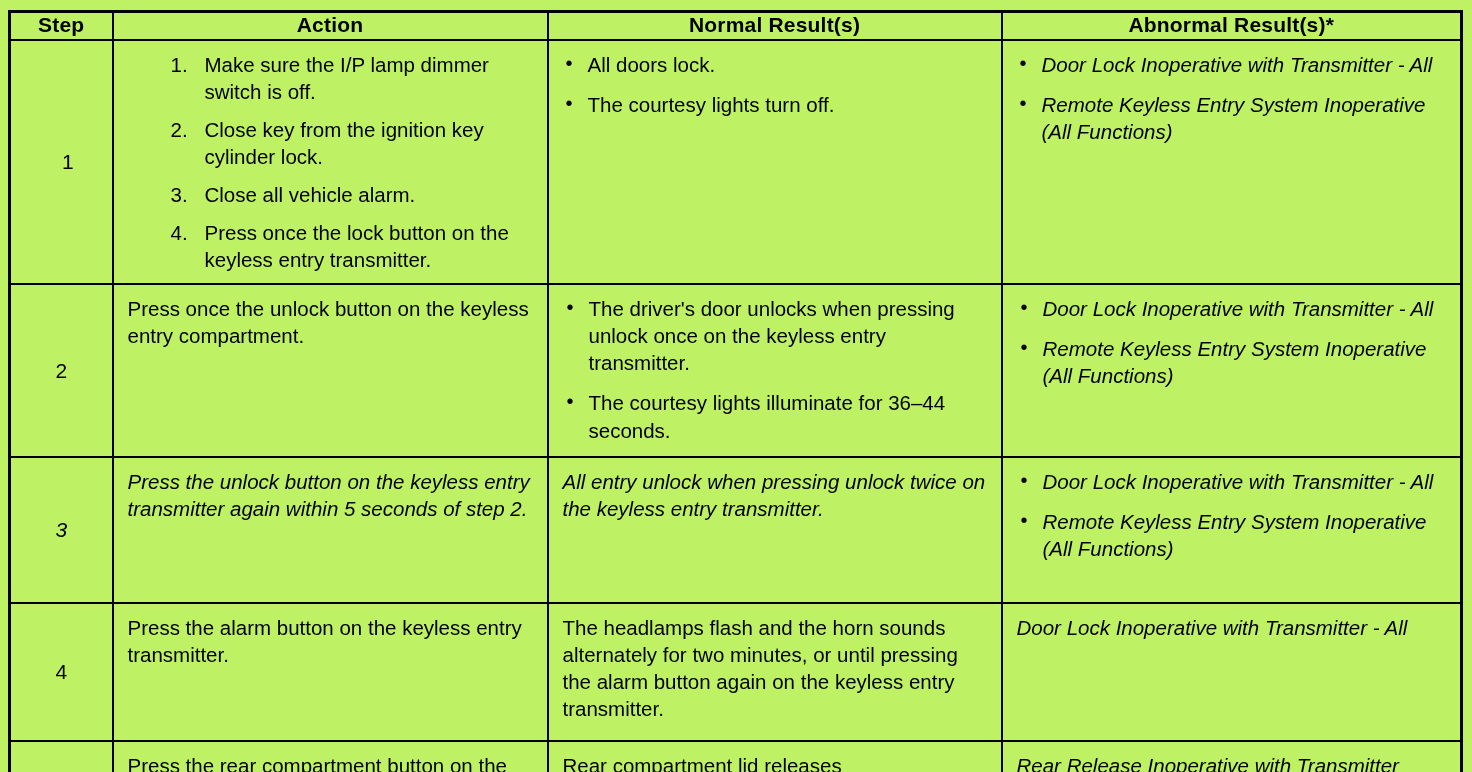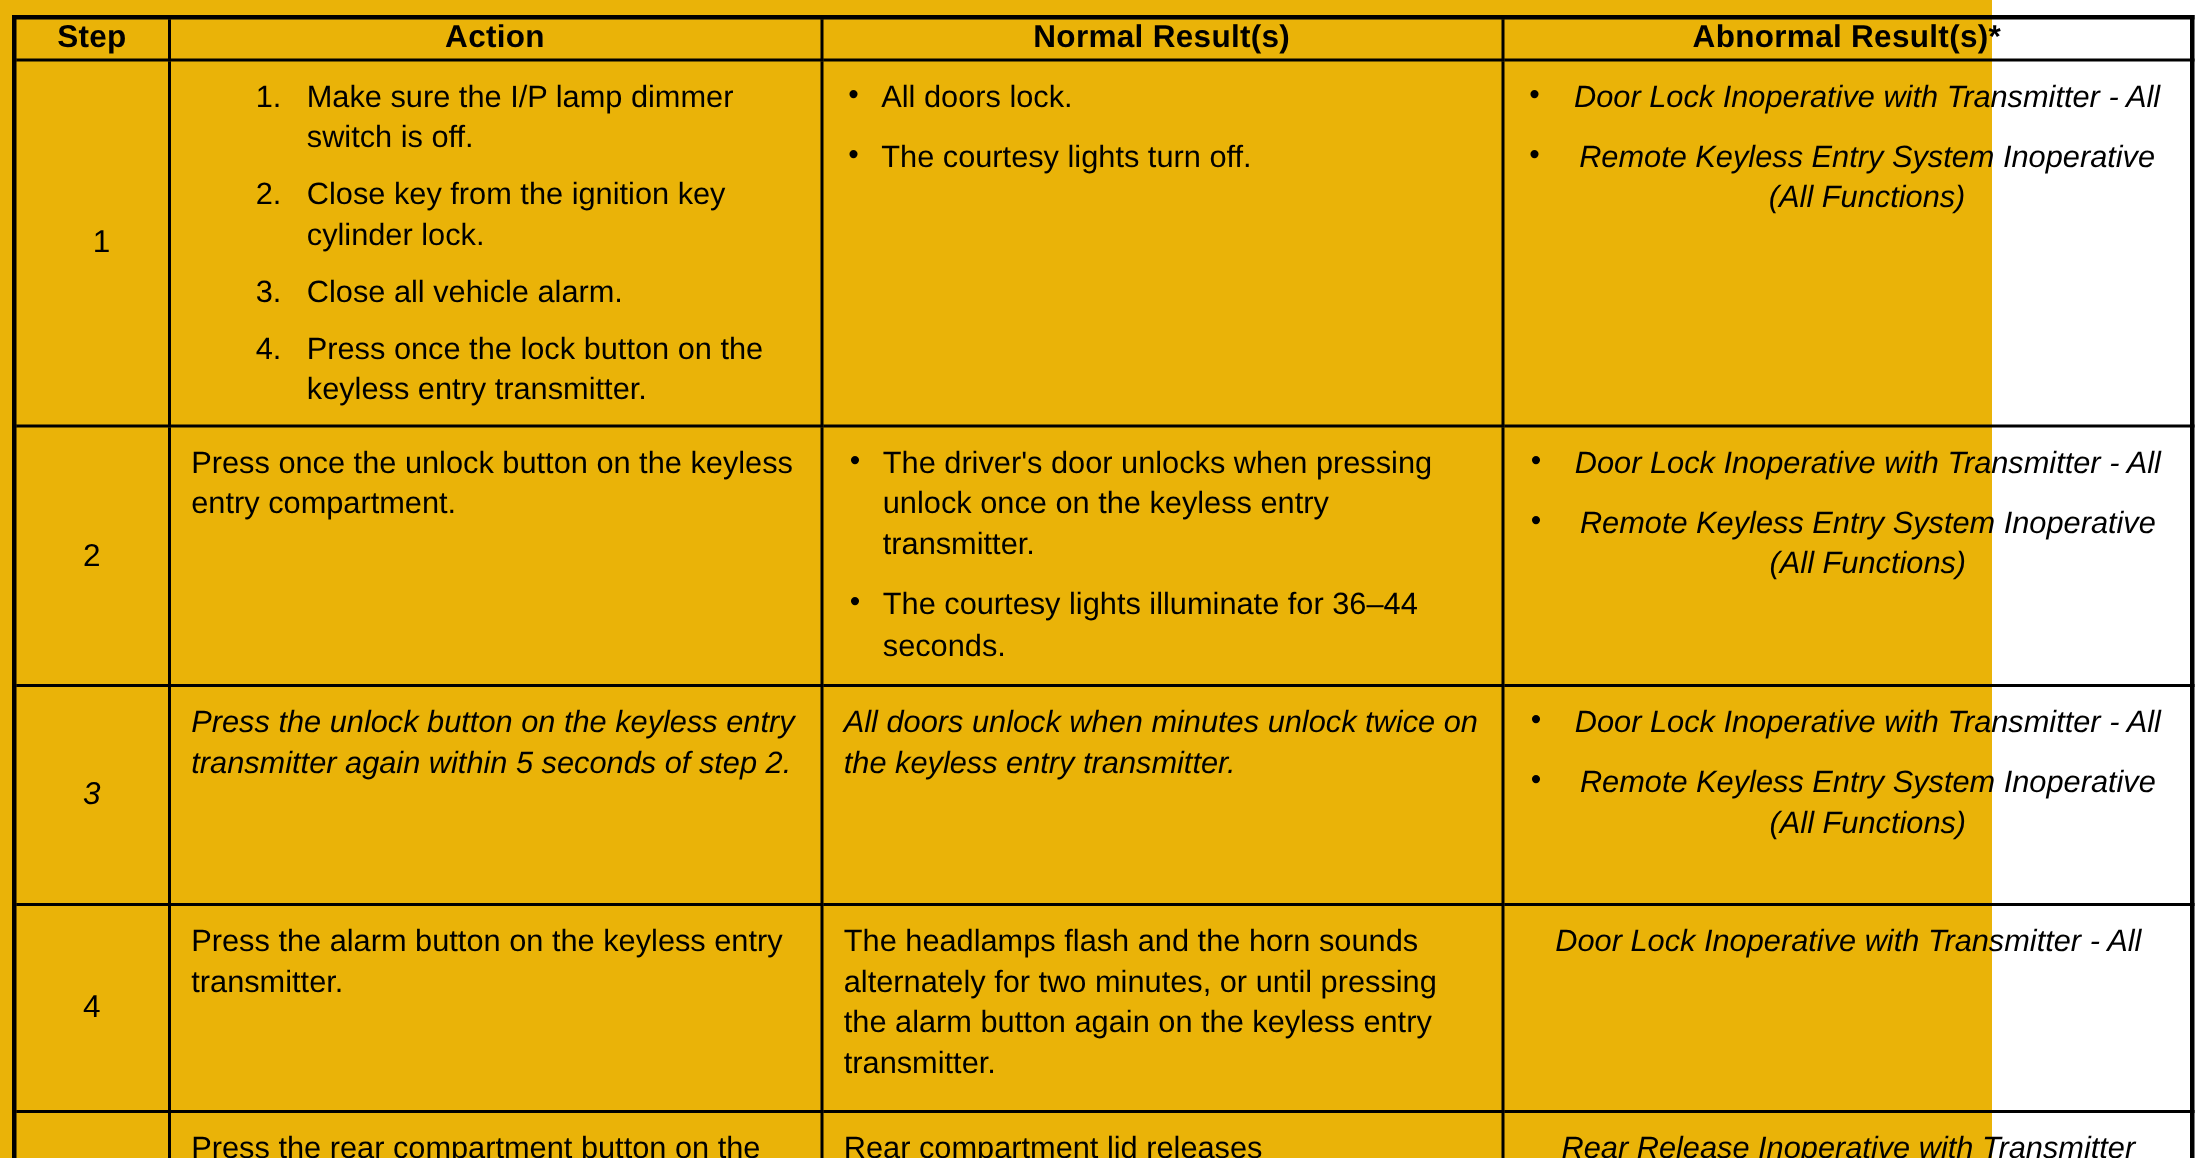--- a/index.html
+++ b/index.html
@@ -12,23 +12,23 @@
     width: 1472px;
     height: 772px;
     overflow: hidden;
     font-family: "Liberation Sans", sans-serif;
     color: #000000;
     -webkit-font-smoothing: none;
   }
 
   .page {
     position: relative;
-    width: 1328px;
+    width: 1472px;
     height: 772px;
-    background: #eab308;
+    background: #bef264;
   }
 
   
   .diag-table {
     position: absolute;
     left: 8px;
     top: 10px;
     width: 1452px;
     border-collapse: collapse;
     table-layout: fixed;
@@ -69,21 +69,20 @@
 
   
   td.body-cell {
     padding: 10px 12px 10px 14px;
     font-size: 20.5px;
     line-height: 1.32;
   }
   td.abn-cell {
     font-style: italic;
     font-weight: normal;
-    text-align: center;
   }
 
   
   .cell-text {
     margin: 0;
     padding: 0;
   }
 
   
   ul.bullets {
@@ -211,21 +210,21 @@
       </tr>
 
       <tr class="row-3">
         <td class="step-cell">3</td>
 
         <td class="body-cell">
           <p class="cell-text">Press the unlock button on the keyless entry transmitter again within 5 seconds of step 2.</p>
         </td>
 
         <td class="body-cell">
-          <p class="cell-text">All doors unlock when minutes unlock twice on the keyless entry transmitter.</p>
+          <p class="cell-text">All entry unlock when pressing unlock twice on the keyless entry transmitter.</p>
         </td>
 
         <td class="body-cell abn-cell">
           <ul class="bullets">
             <li>Door Lock Inoperative with Transmitter - All</li>
             <li>Remote Keyless Entry System Inoperative (All Functions)</li>
           </ul>
         </td>
       </tr>
 

